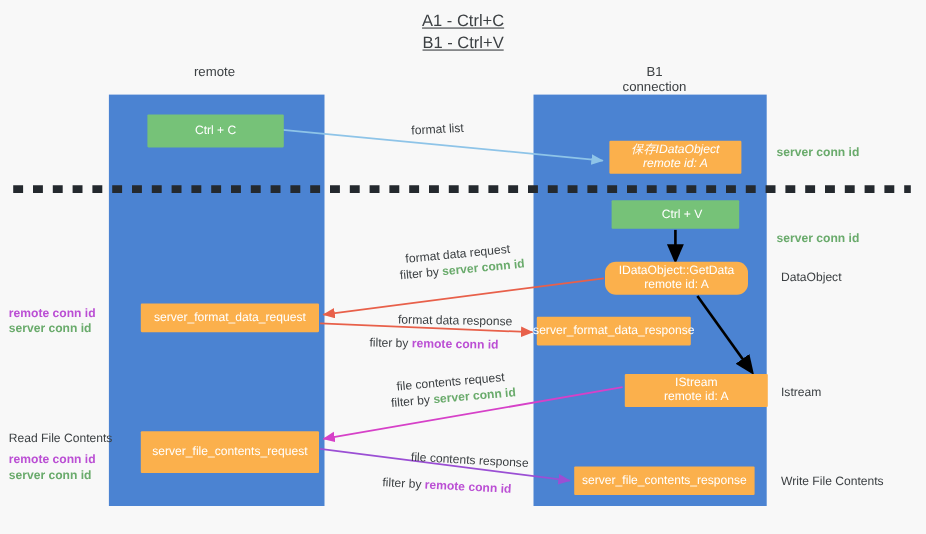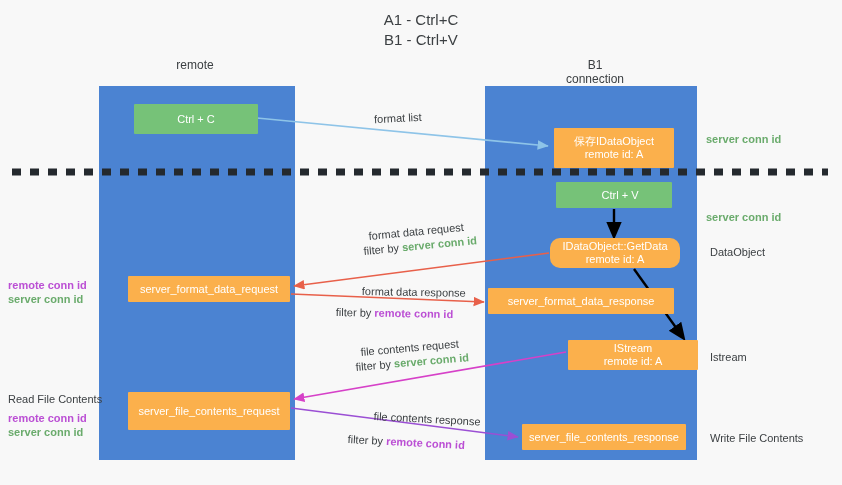--- a/index.html
+++ b/index.html
@@ -25,21 +25,21 @@
 
   
   #title {
     left: 0; top: 10px;
     width: 842px;
     text-align: center;
     font-size: 15px;
     color: #3c4043;
     line-height: 20px;
   }
-  #title div { white-space: pre; }
+  #title div { white-space: pre; text-decoration: underline; }
 
   
   .col-header {
     text-align: center;
     font-size: 12px;
     color: #3c4043;
     line-height: 14px;
   }
   #hdr-a1 { left: 120px; top: 58px; width: 150px; }
   #hdr-b1 { left: 520px; top: 58px; width: 150px; }
@@ -67,25 +67,25 @@
     white-space: nowrap;
   }
   .box.green  { background: #76c278; }
   .box.orange { background: #fbb04c; }
 
   
   #box-ctrlc { left: 134px; top: 104px; width: 124px; height: 30px; }
   #box-ctrlv { left: 556px; top: 182px; width: 116px; height: 26px; padding-left: 16px; }
 
   
-  #box-idataobject { left: 554px; top: 128px; width: 120px; height: 40px; }
+  #box-idataobject { left: 554px; top: 128px; width: 120px; height: 30px; font-style: italic; }
   #box-getdata     { left: 550px; top: 238px; width: 130px; height: 30px; border-radius: 10px; }
   #box-istream     { left: 568px; top: 340px; width: 130px; height: 30px; }
   #box-fmt-req     { left: 128px; top: 276px; width: 162px; height: 26px; }
-  #box-fmt-resp    { left: 488px; top: 288px; width: 186px; height: 26px; }
+  #box-fmt-resp    { left: 488px; top: 288px; width: 140px; height: 26px; }
   #box-file-req    { left: 128px; top: 392px; width: 162px; height: 38px; }
   #box-file-resp   { left: 522px; top: 424px; width: 164px; height: 26px; }
 
   
   .side {
     font-size: 11px;
     line-height: 14px;
     white-space: nowrap;
   }
   .side.plain  { color: #3c4043; }

